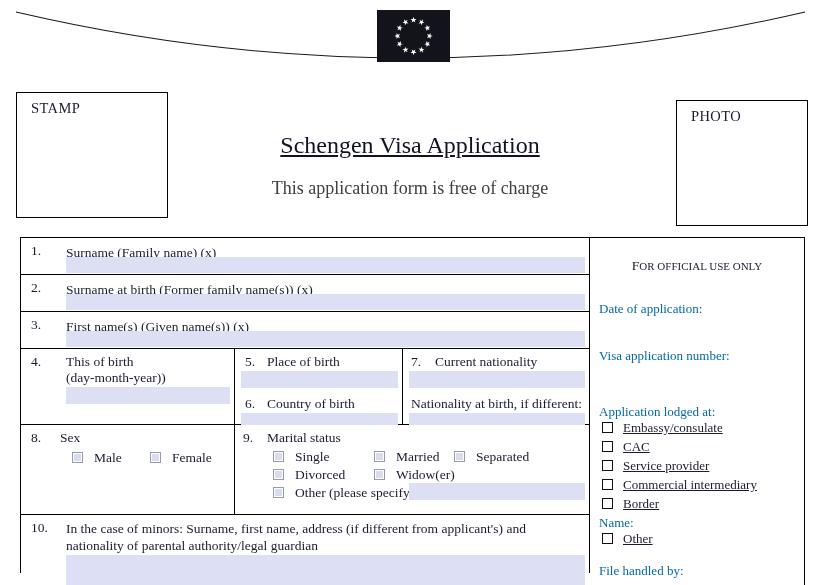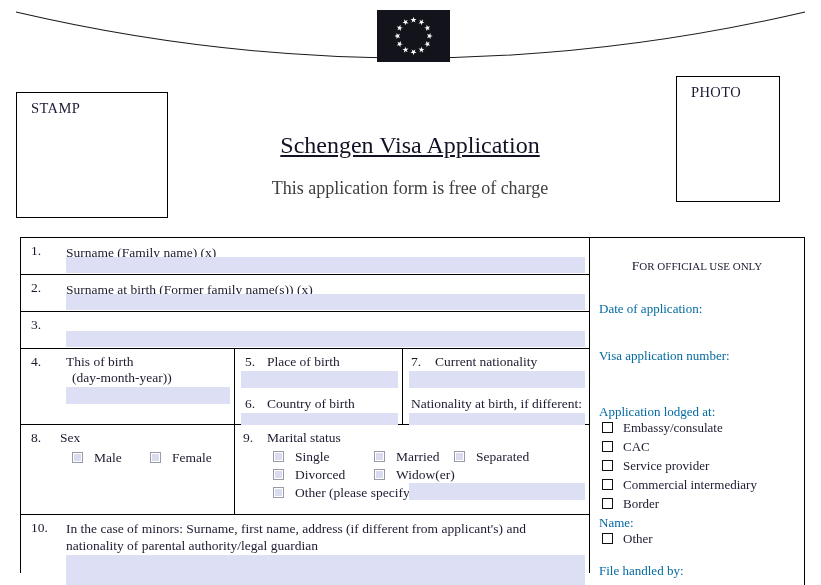--- a/index.html
+++ b/index.html
@@ -54,21 +54,21 @@
   .corner-box .corner-label {
     position: absolute;
     left: 14px;
     top: 7px;
     font-size: 14.5px;
     letter-spacing: 0.4px;
     color: #1b1b33;
     white-space: nowrap;
   }
   #stamp-box { left: 16px; top: 92px; width: 152px; height: 126px; }
-  #photo-box { left: 676px; top: 76px; width: 104px; height: 126px; }
+  #photo-box { left: 676px; top: 100px; width: 132px; height: 126px; }
 
   
   .title-block {
     position: absolute;
     left: 150px;
     top: 130px;
     width: 520px;
     text-align: center;
   }
   .doc-title {
@@ -257,20 +257,21 @@
     box-sizing: border-box;
     vertical-align: -1px;
   }
   .off-check {
     position: absolute;
     left: 12px;
     font-size: 13px;
     line-height: 16px;
     color: #1b1b30;
     white-space: nowrap;
+    text-decoration: underline;
   }
   .off-check .off-check-text { margin-left: 10px; }
 </style>
 </head>
 <body>
 
 <div id="page">
 
   <svg class="arc-svg" viewBox="0 0 821 90">
     <path d="M 16 12 Q 410 104 805 12" fill="none" stroke="#1b1b1b" stroke-width="1.1"></path>
@@ -345,29 +346,30 @@
       </div>
 
       <div class="row simple-row">
         <span class="num">2.</span>
         <div class="cell-pad"><span class="lbl">Surname at birth (Former family name(s)) (x)</span></div>
         <div class="fill"></div>
       </div>
 
       <div class="row simple-row">
         <span class="num">3.</span>
+        <div class="cell-pad"><span class="lbl">First name(s) (Given name(s)) (x)</span></div>
         <div class="fill"></div>
       </div>
 
       <div class="row tri-row">
 
         <div class="col-a">
           <span class="num">4.</span>
           <span class="sub-label" style="left:45px; top:5px;">This of birth</span>
-          <span class="sub-label" style="left:51px; top:21px;">(day-month-year))</span>
+          <span class="sub-label" style="left:45px; top:21px;">(day-month-year))</span>
           <div class="fill" style="position:absolute; left:45px; right:4px; top:38px;"></div>
         </div>
 
         <div class="col-b">
           <span class="num">5.</span>
           <span class="sub-label" style="left:32px; top:5px;">Place of birth</span>
           <div class="fill" style="position:absolute; left:6px; right:4px; top:22px;"></div>
 
           <span class="num" style="top:47px;">6.</span>
           <span class="sub-label" style="left:32px; top:47px;">Country of birth</span>

